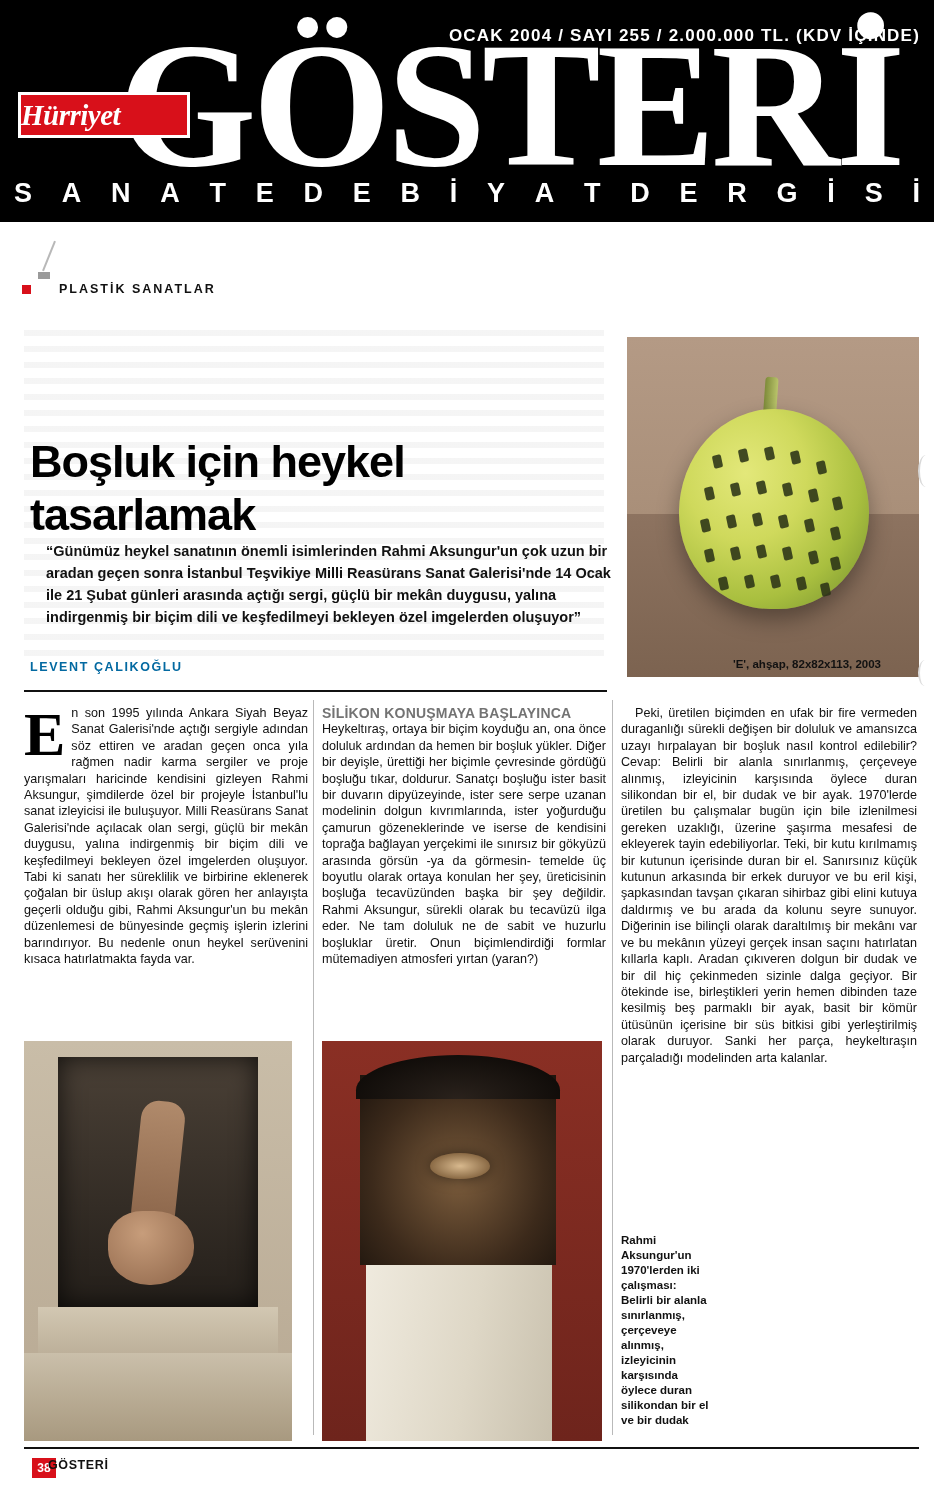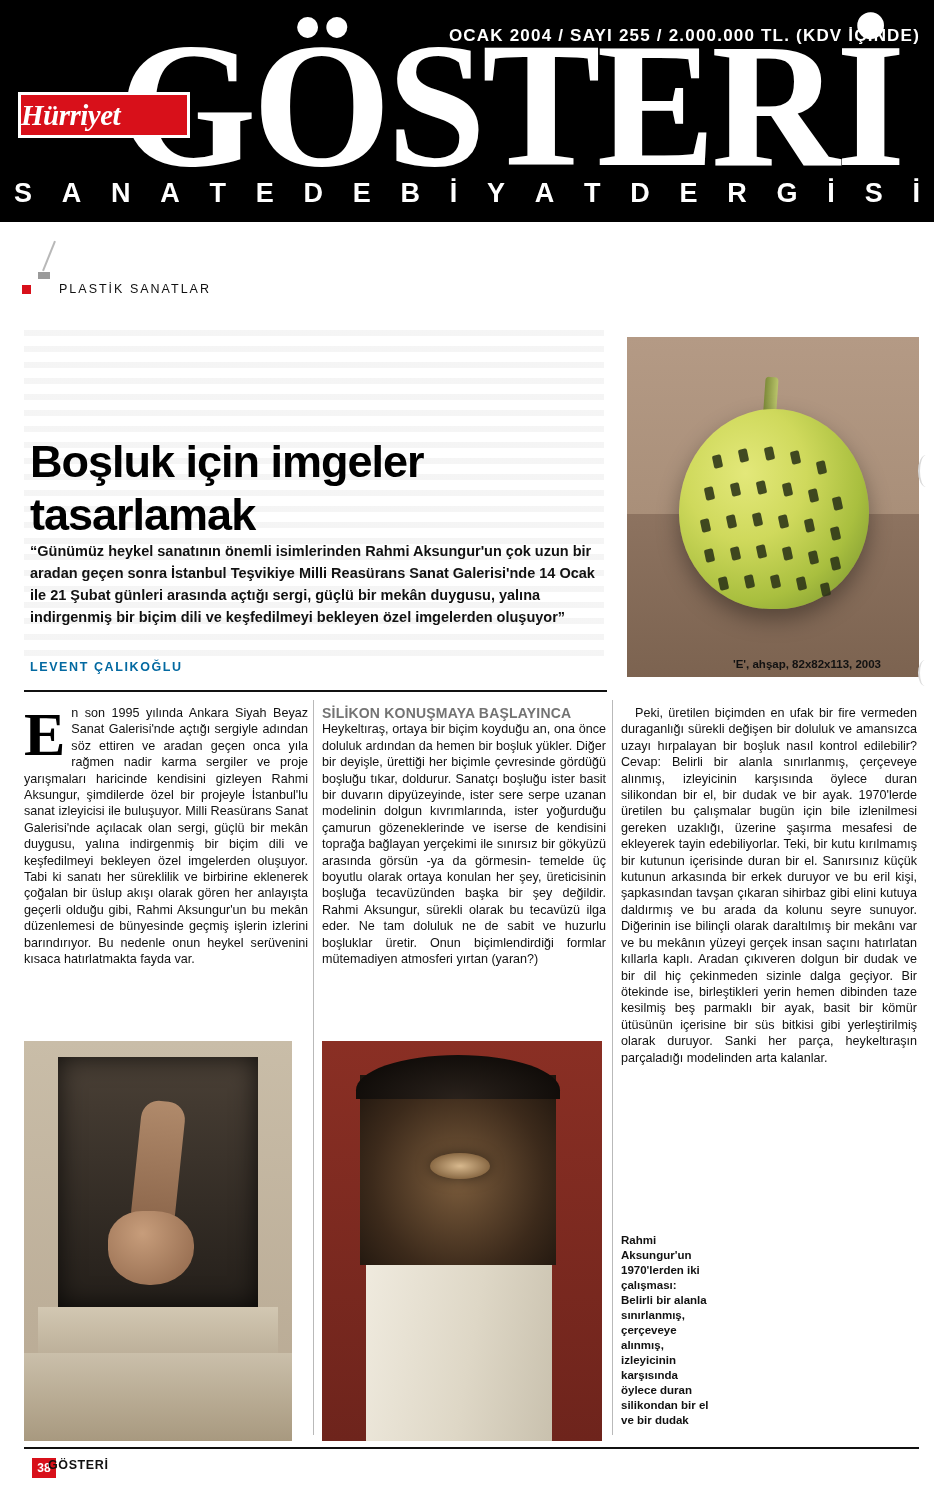--- a/index.html
+++ b/index.html
@@ -93,21 +93,21 @@
     display: flex;
     align-items: center;
     gap: 8px;
   }
   .section-square {
     width: 9px; height: 9px;
     background: #d8101a;
   }
   .section-label {
     font-size: 12.5px;
-    font-weight: normal;
+    font-weight: bold;
     letter-spacing: 2px;
     color: #111;
     padding-left: 20px;
   }
   .section-slash {
     position: absolute;
     left: 40px;
     top: 240px;
     width: 34px;
     height: 30px;
@@ -139,21 +139,21 @@
     font-weight: bold;
     font-size: 45px;
     line-height: 53px;
     letter-spacing: -1px;
     color: #000;
   }
 
   
   .deck {
     position: absolute;
-    left: 30px;
+    left: 46px;
     top: 540px;
     width: 572px;
     font-size: 14.5px;
     line-height: 22px;
     font-weight: bold;
     color: #111;
   }
   .byline {
     position: absolute;
     left: 30px;
@@ -436,21 +436,21 @@
 
 <div class="section-slash"></div>
 <div class="section-dash"></div>
 <div class="section-tag">
   <span class="section-square"></span>
   <span class="section-label">PLASTİK SANATLAR</span>
 </div>
 
 <div class="ghost"></div>
 
-<h1 class="headline">Boşluk için imgeler tasarlamak</h1>
+<h1 class="headline">Boşluk için heykel tasarlamak</h1>
 <div class="deck">“Günümüz heykel sanatının önemli isimlerinden Rahmi Aksungur'un çok uzun bir aradan geçen sonra İstanbul Teşvikiye Milli Reasürans Sanat Galerisi'nde 14 Ocak ile 21 Şubat günleri arasında açtığı sergi, güçlü bir mekân duygusu, yalına indirgenmiş bir biçim dili ve keşfedilmeyi bekleyen özel imgelerden oluşuyor”</div>
 <div class="byline">LEVENT ÇALIKOĞLU</div>
 <div class="byline-rule"></div>
 
 <div class="photo-apple">
   <div class="apple-stem"></div>
   <div class="apple-body"></div>
   <div class="apple-holes">
     <i style="left:86px;  top:118px;"></i>
       <i style="left:112px; top:112px;"></i>

